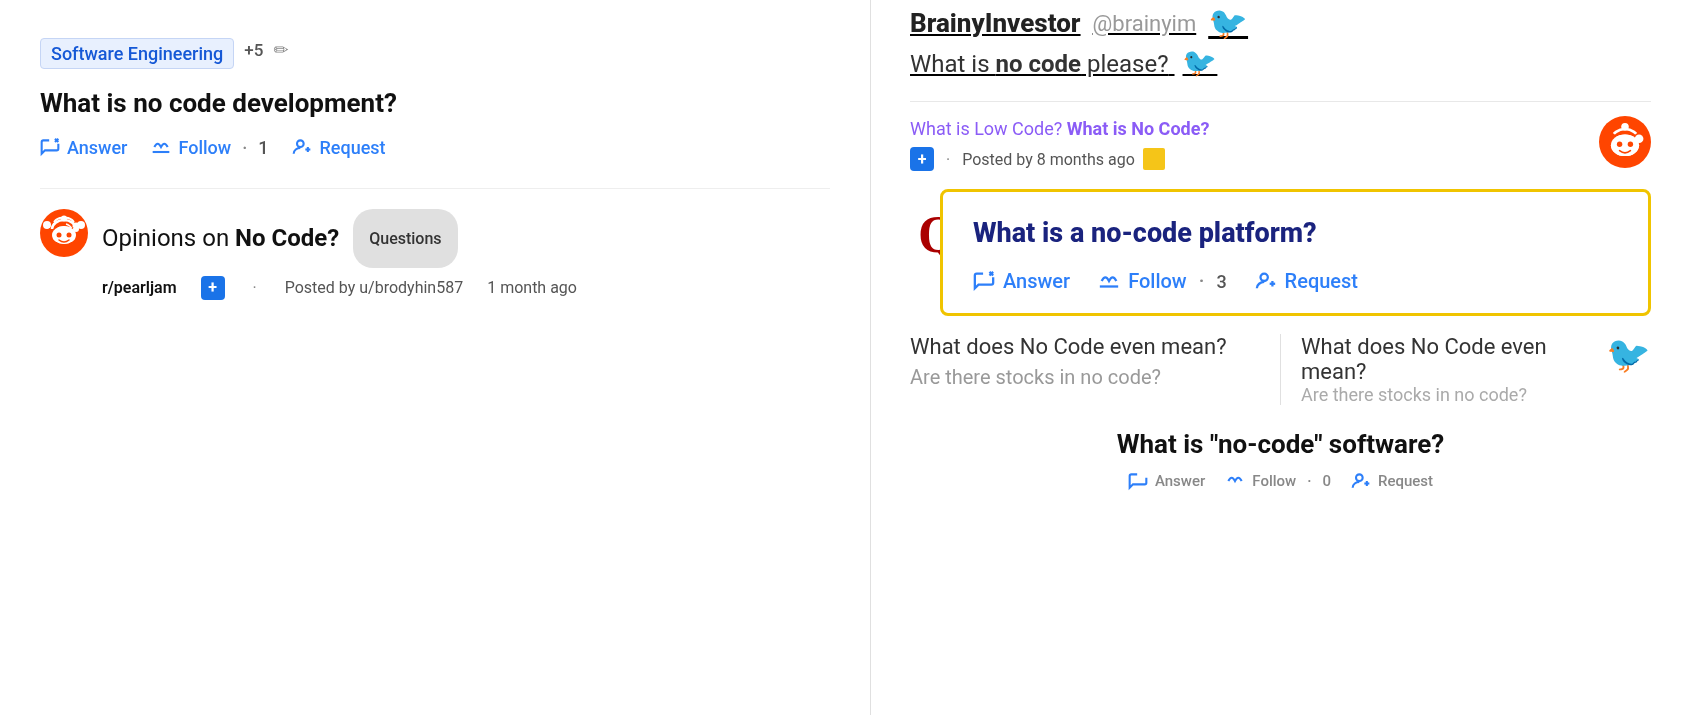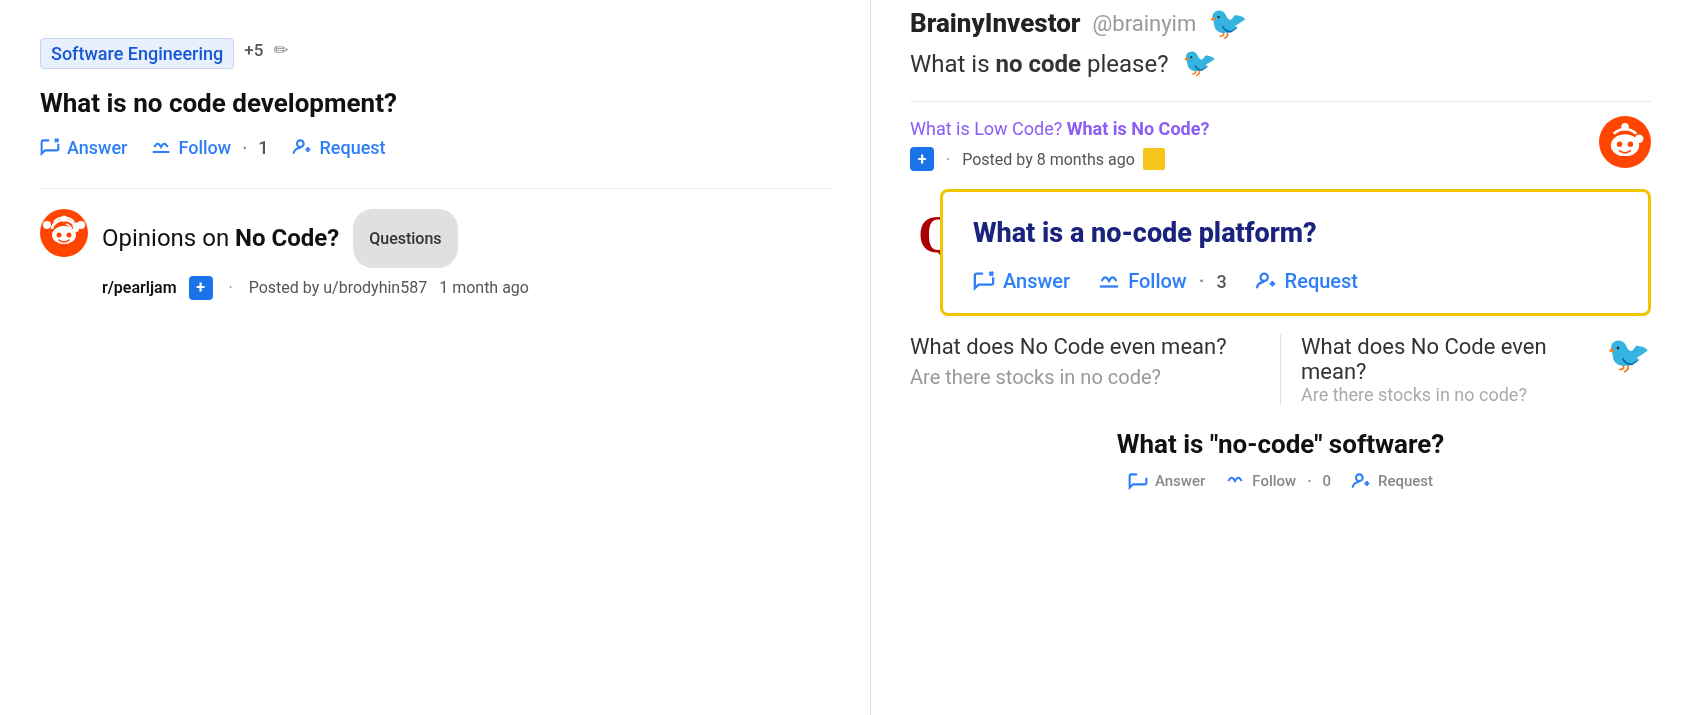--- a/index.html
+++ b/index.html
@@ -122,21 +122,21 @@
       color: #333;
       border-radius: 20px;
       padding: 20px 16px;
       font-size: 16px;
       font-weight: 500;
     }
 
     .reddit-meta {
       display: flex;
       align-items: center;
-      gap: 12px;
+      gap: 24px;
       font-size: 16px;
       color: #555;
     }
 
     .subreddit-link {
       color: #111;
       font-weight: 600;
     }
 
     .plus-btn {
@@ -161,20 +161,21 @@
       top: 0;
       width: 821px;
       height: 715px;
       padding: 0 40px;
     }
 
     
     .top-right {
       padding-top: 0;
       margin-bottom: 16px;
+      text-decoration: underline;
     }
 
     .twitter-question {
       font-size: 24px;
       color: #333;
       margin-bottom: 22px;
     }
 
     .twitter-question strong {
       font-weight: 700;

